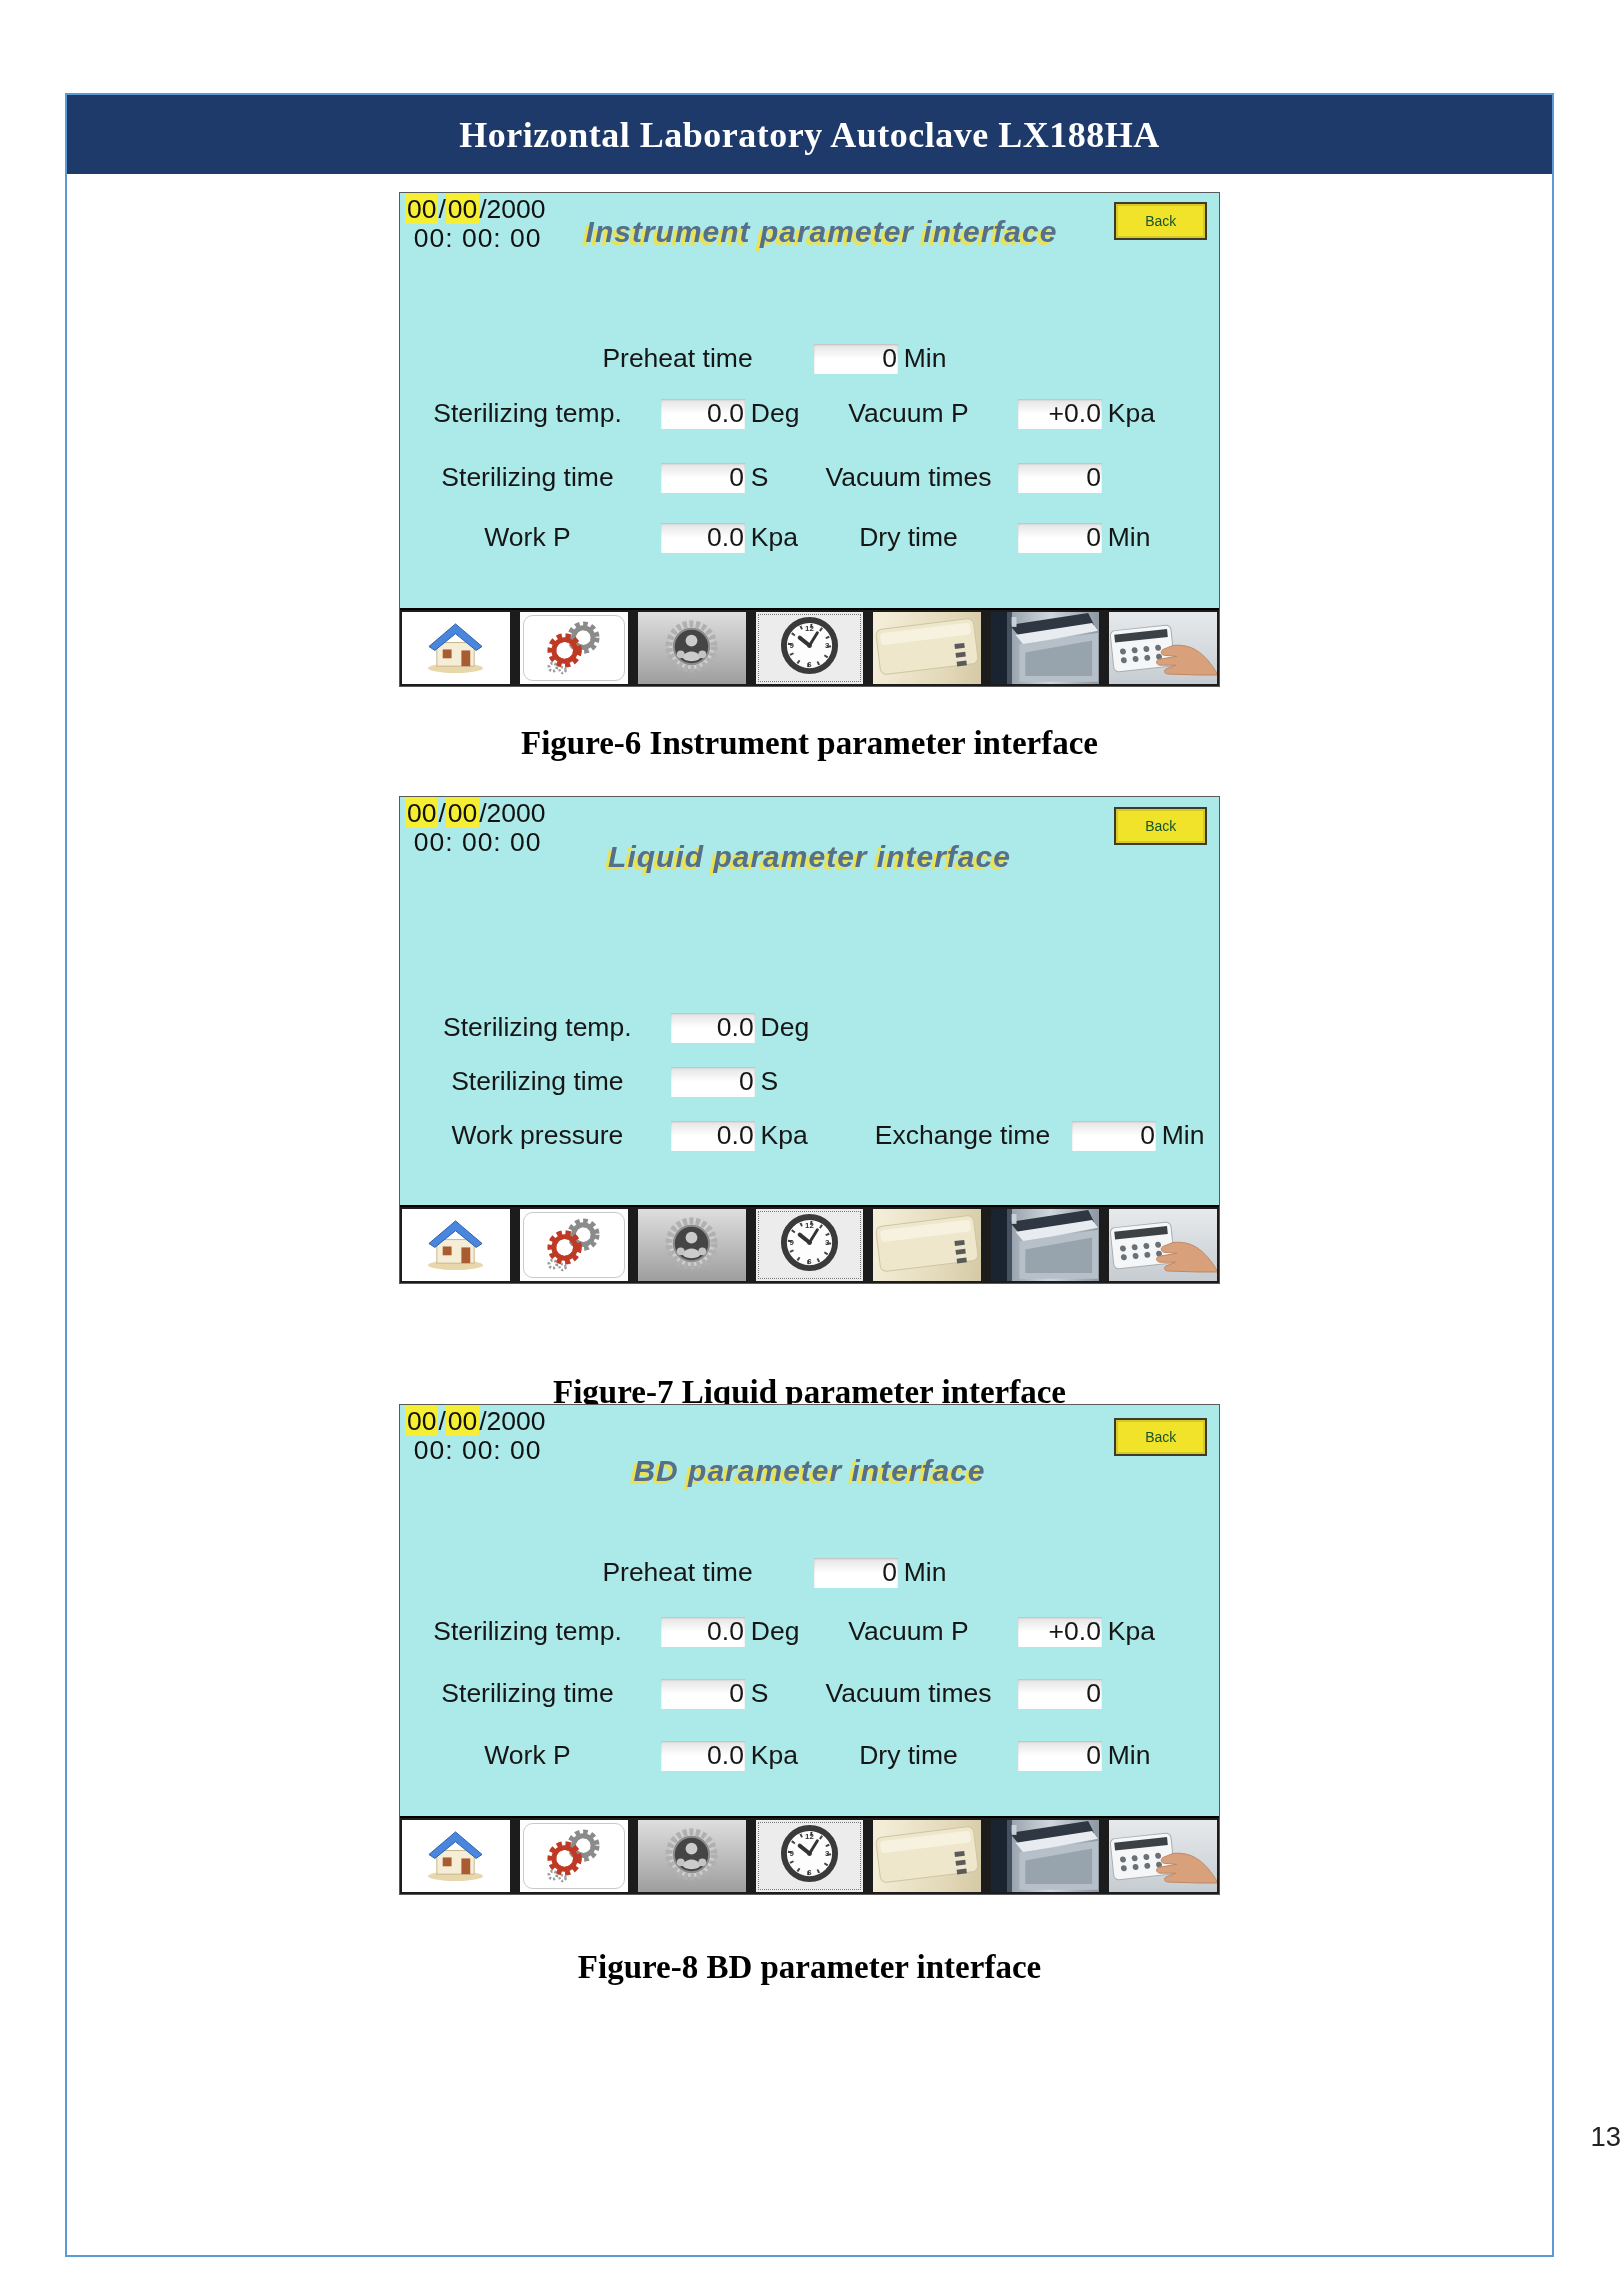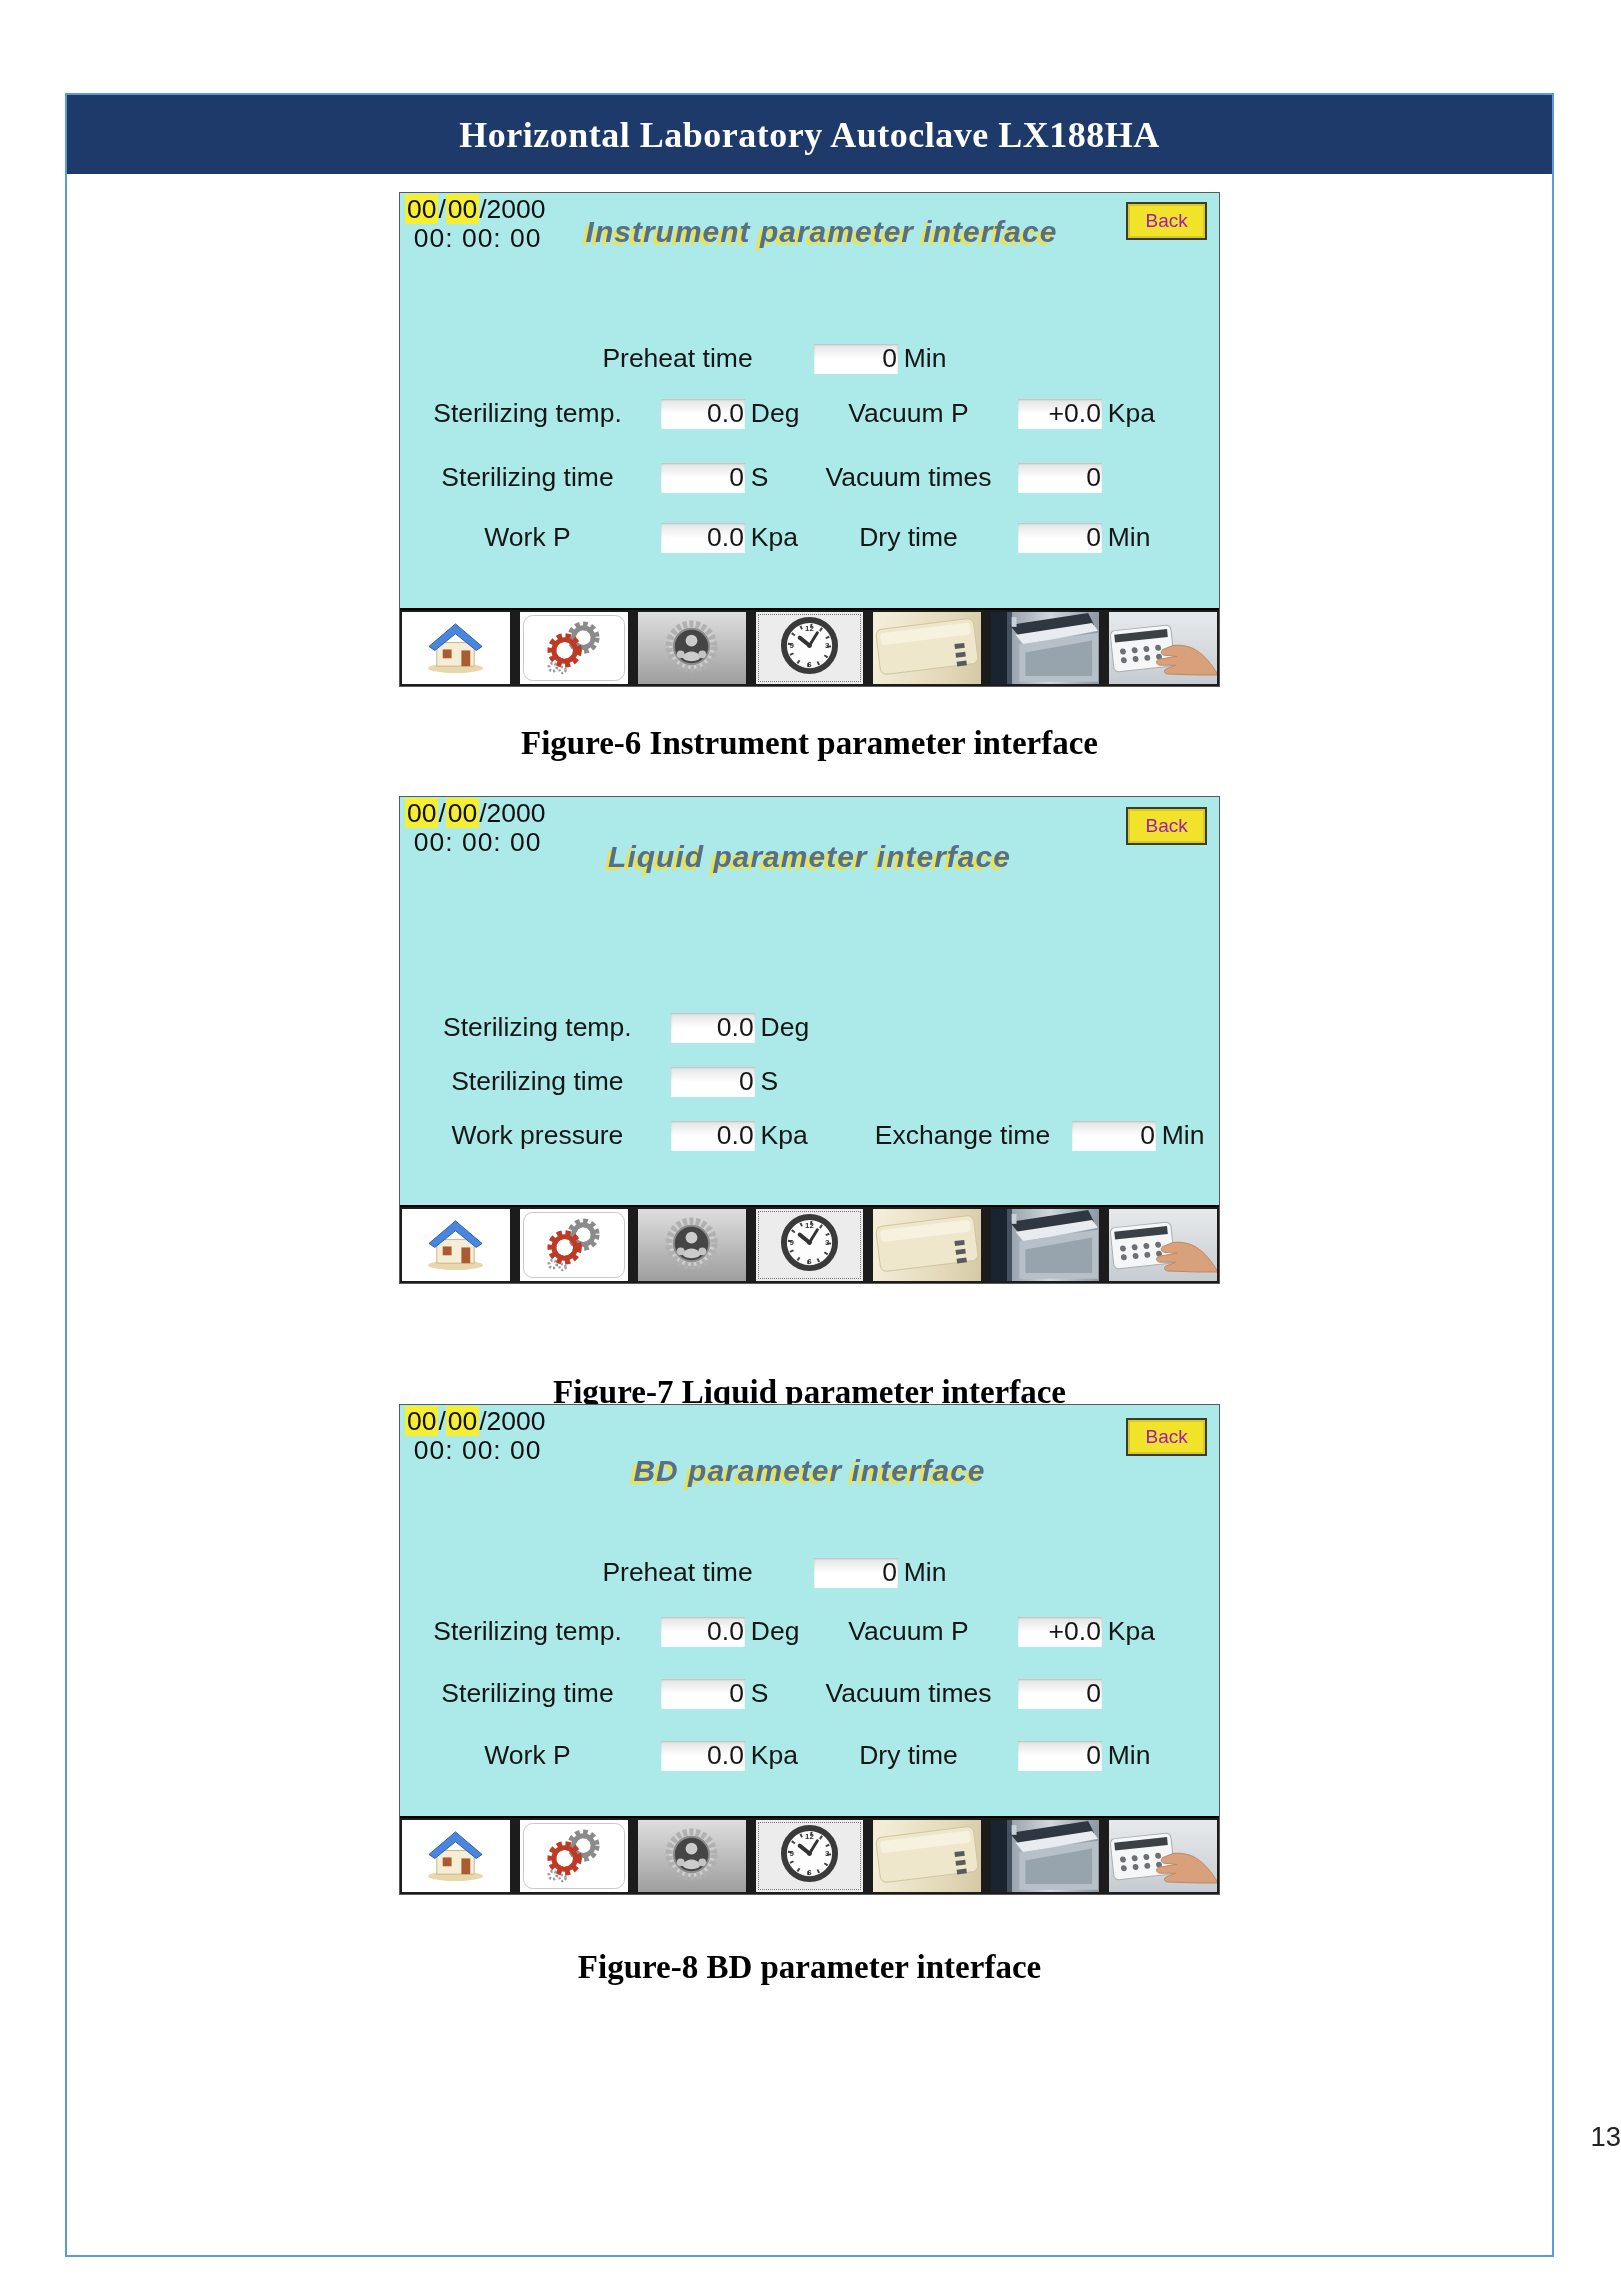--- a/index.html
+++ b/index.html
@@ -23,24 +23,24 @@
 
   .dt{position:absolute;top:2px;left:4.9px;font-size:26.5px;color:#111;line-height:29px;white-space:nowrap;}
   .dt .row2{padding-left:8.8px;letter-spacing:1px;}
   .hl{background:#f5ee33;padding:0 2px;}
 
   .scr-title{position:absolute;left:0;right:0;text-align:center;
              font-style:italic;font-weight:bold;font-size:30px;letter-spacing:1px;
              color:#54708c;text-shadow:-3.9px 2.9px 0 #e9e257;}
   #s1 .scr-title{top:21.6px;padding-left:24px;} #s2 .scr-title{top:43px;} #s3 .scr-title{top:49px;}
 
-  .back{position:absolute;right:11.8px;width:81px;height:38px;background:#f1e32a;
+  .back{position:absolute;right:11.8px;width:93px;height:38px;background:#f1e32a;
         border:2px solid #3c3c28;box-shadow:inset 0 0 0 2px #d8c92a;
         display:flex;align-items:center;justify-content:center;
-        font-size:19px;color:#a21caf;cursor:pointer;box-sizing:border-box;}
+        font-size:14px;color:#14532d;cursor:pointer;box-sizing:border-box;}
   #s1 .back{top:8.8px;} #s2 .back{top:9.8px;} #s3 .back{top:12.7px;}
 
   
   .fg{position:absolute;display:flex;align-items:center;height:33px;font-size:26.5px;color:#161616;}
   .lbl{display:inline-block;text-align:center;white-space:nowrap;}
   .box{width:84px;height:30px;margin-left:5.9px;flex:0 0 84px;
        background:linear-gradient(180deg,#e3e3e3,#ffffff 50%);
        box-shadow:inset 0 1px 2px rgba(0,0,0,.18);
        display:flex;align-items:center;justify-content:flex-end;box-sizing:border-box;}
   .box.yellow{background:linear-gradient(180deg,#ededc00,#ffff00 40%);background-color:#ffff00;}

